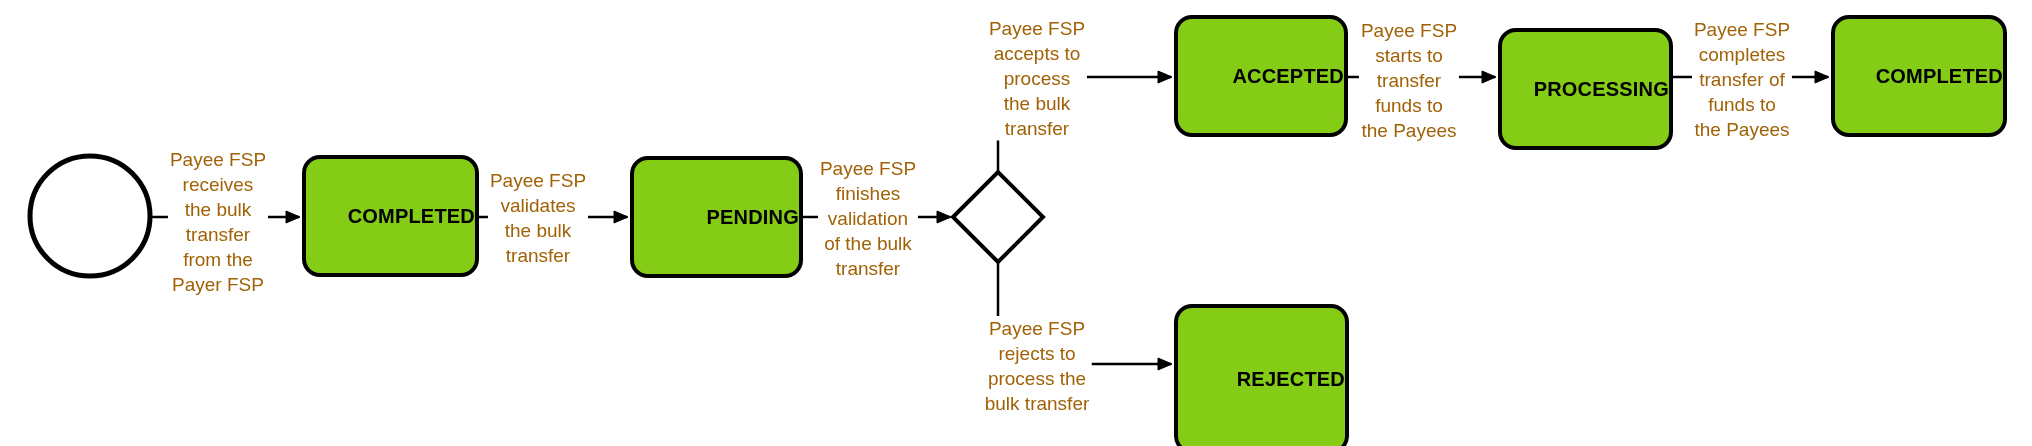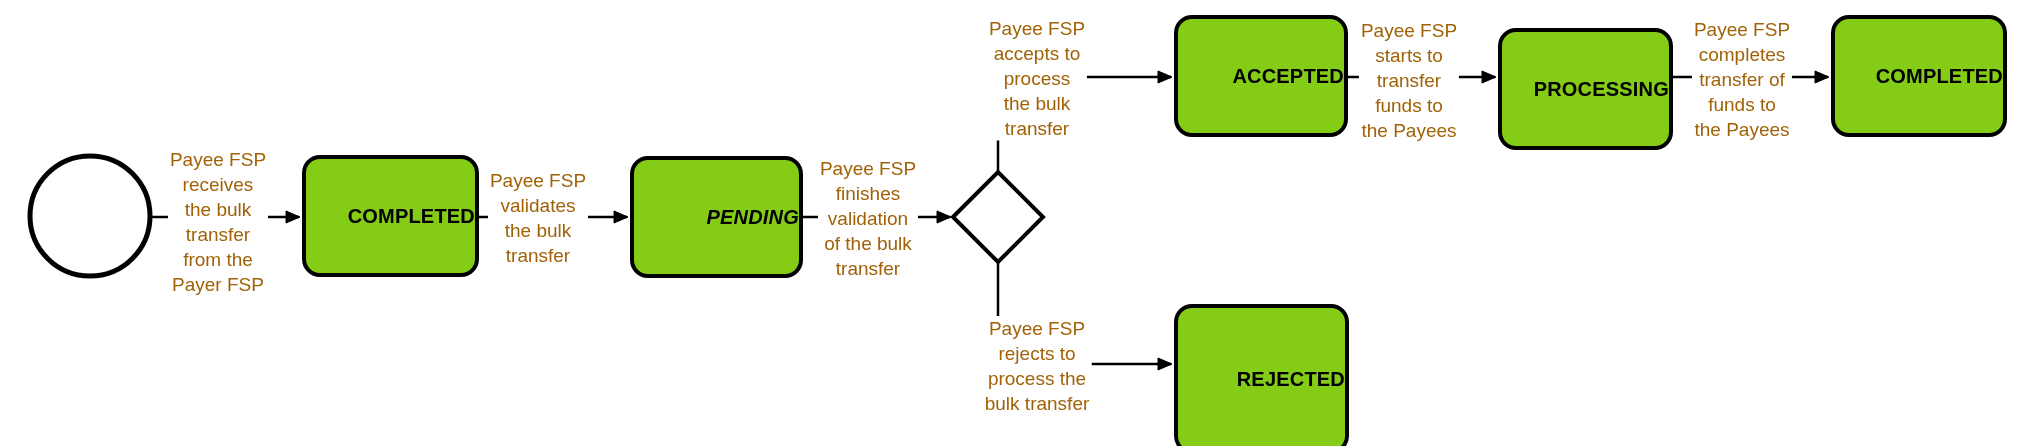--- a/index.html
+++ b/index.html
@@ -75,21 +75,21 @@
 
     <circle cx="90" cy="216" r="60" fill="#ffffff" stroke="#000000" stroke-width="5"></circle>
 
     <path d="M953,217 L998,172 L1043,217 L998,262 Z" fill="#ffffff" stroke="#000000" stroke-width="4"></path>
   </svg>
 
   <div class="state-box" style="left:302px; top:155px; width:177px; height:122px;">
     <span class="state-label">COMPLETED</span>
   </div>
 
-  <div class="state-box" style="left:630px; top:156px; width:173px; height:122px;font-style:italic;">
+  <div class="state-box" style="left:630px; top:156px; width:173px; height:122px;">
     <span class="state-label">PENDING</span>
   </div>
 
   <div class="state-box" style="left:1174px; top:15px; width:174px; height:122px;">
     <span class="state-label">ACCEPTED</span>
   </div>
 
   <div class="state-box" style="left:1498px; top:28px; width:175px; height:122px;padding-left:44px;">
     <span class="state-label">PROCESSING</span>
   </div>

